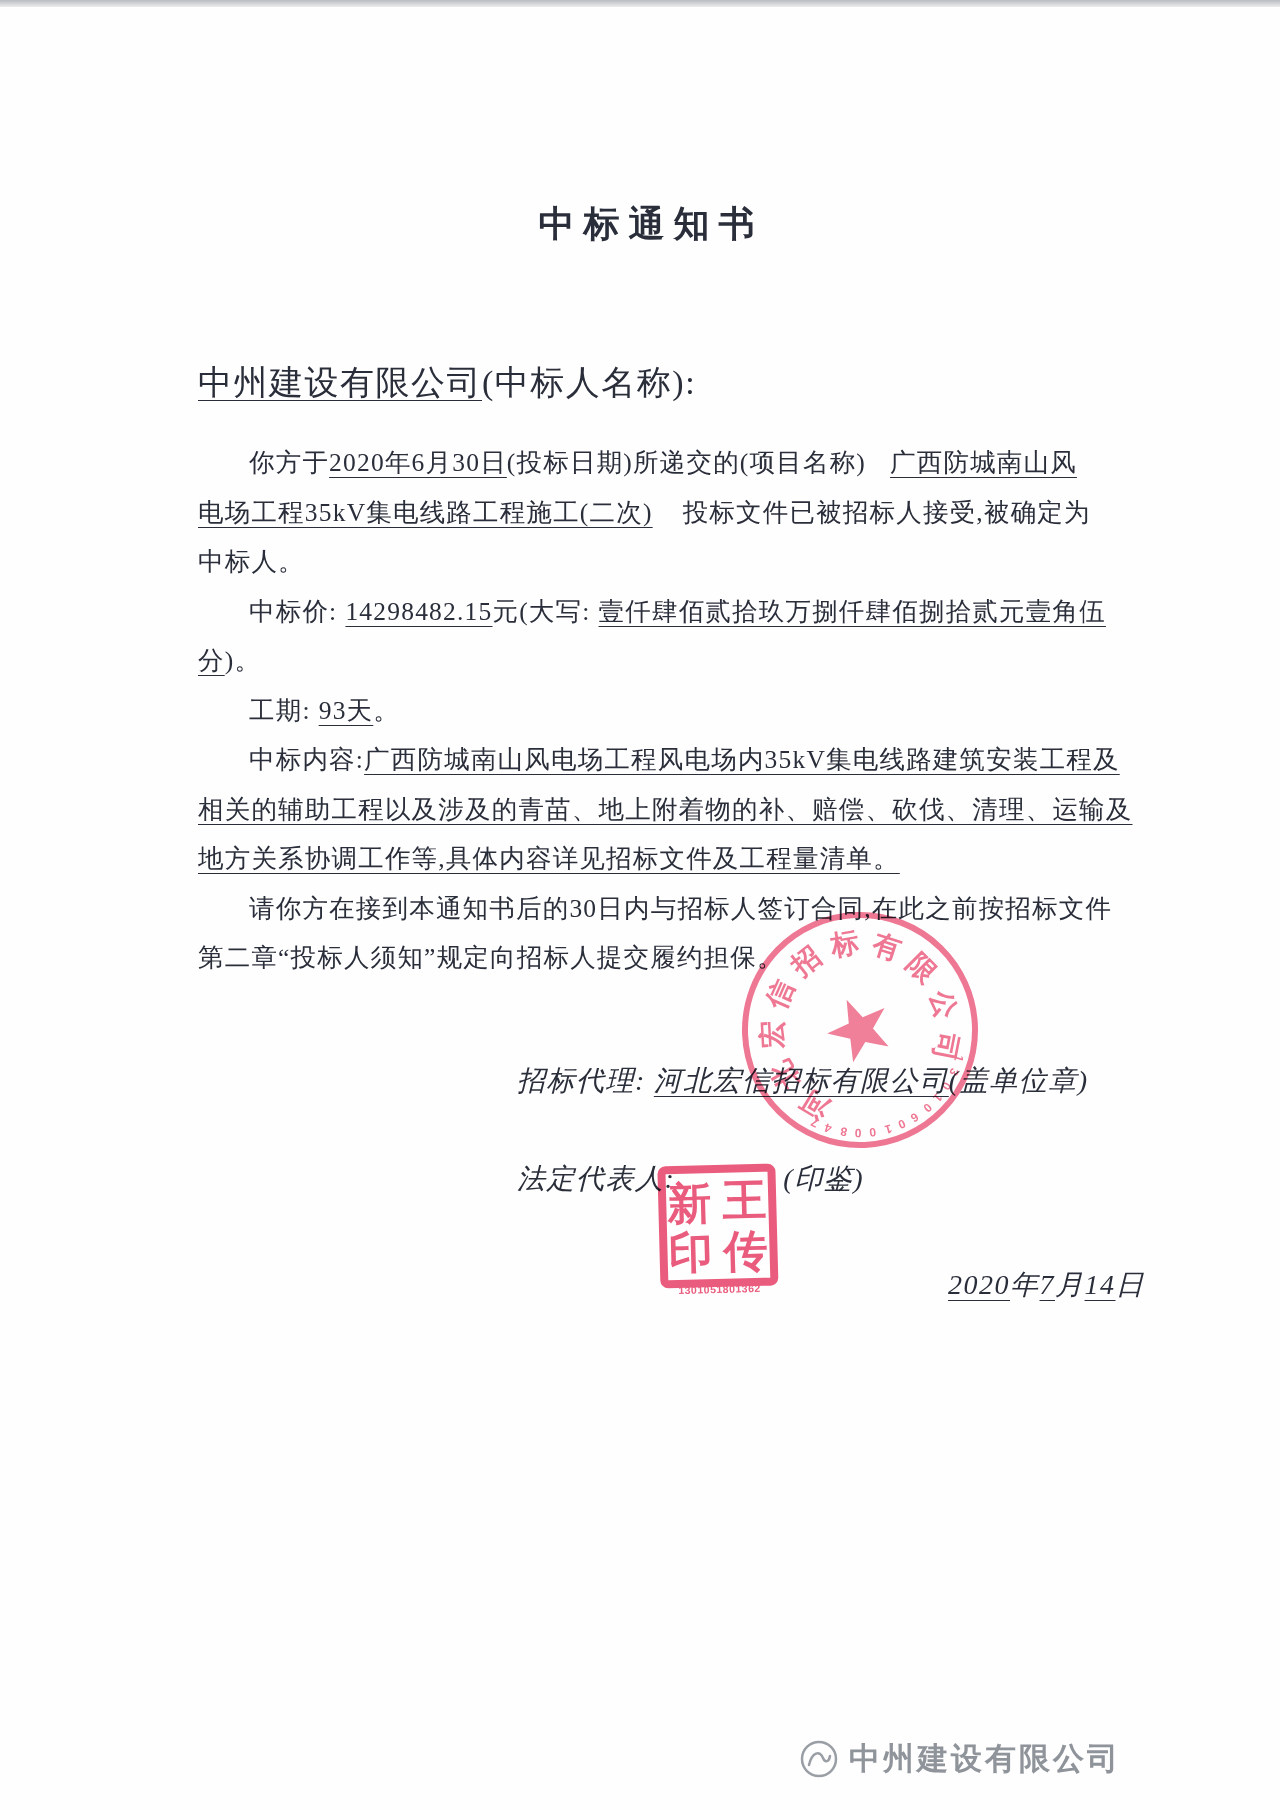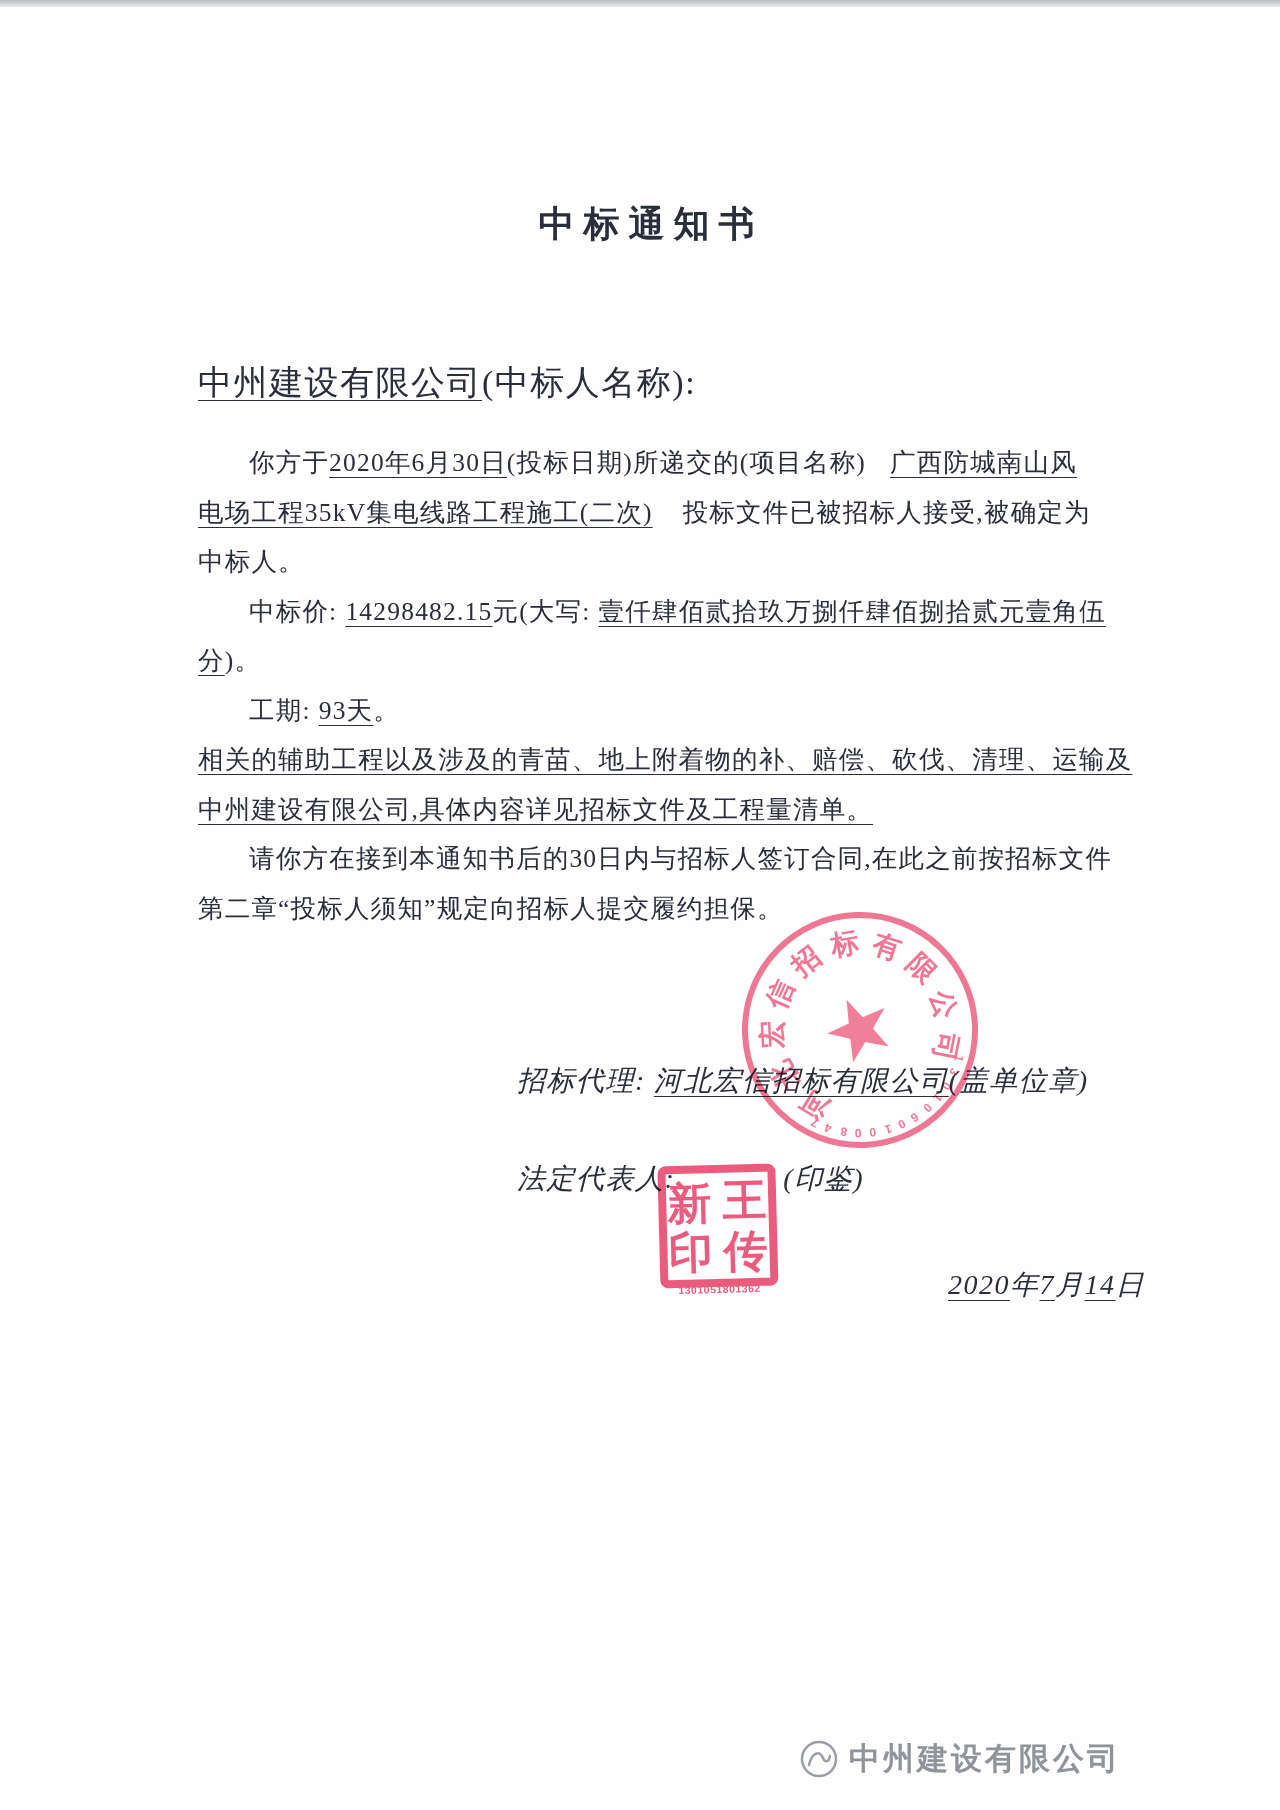--- a/index.html
+++ b/index.html
@@ -87,22 +87,23 @@
 
   <div class="salutation"><span class="u">中州建设有限公司</span><span>(中标人名称):</span></div>
 
   <div class="body-block">
     <div class="line indent"><span>你方于</span><span class="u">2020年6月30日</span><span>(投标日期)所递交的(项目名称)</span><span class="u g24">广西防城南山风</span></div>
     <div class="line"><span class="u">电场工程35kV集电线路工程施工(二次)</span><span class="g16">投标文件已被招标人接受,被确定为</span></div>
     <div class="line"><span>中标人。</span></div>
     <div class="line indent"><span>中标价:</span><span class="u g8">14298482.15</span><span>元(大写:</span><span class="u g8">壹仟肆佰贰拾玖万捌仟肆佰捌拾贰元壹角伍</span></div>
     <div class="line"><span class="u">分</span><span>)。</span></div>
     <div class="line indent"><span>工期:</span><span class="u g8">93天</span><span>。</span></div>
+    <div class="line indent"><span>中标内容:</span><span class="u">广西防城南山风电场工程风电场内35kV集电线路建筑安装工程及</span></div>
     <div class="line"><span class="u">相关的辅助工程以及涉及的青苗、地上附着物的补、赔偿、砍伐、清理、运输及</span></div>
-    <div class="line"><span class="u">中州建设有限公司,具体内容详见招标文件及工程量清单。</span></div>
+    <div class="line"><span class="u">地方关系协调工作等,具体内容详见招标文件及工程量清单。</span></div>
     <div class="line indent"><span>请你方在接到本通知书后的30日内与招标人签订合同,在此之前按招标文件</span></div>
     <div class="line"><span>第二章“投标人须知”规定向招标人提交履约担保。</span></div>
   </div>
 
   <div class="sign-line agent-line"><span>招标代理:</span><span class="u g8">河北宏信招标有限公司</span><span>(盖单位章)</span></div>
 
   <div class="sign-line legal-line"><span>法定代表人:</span><span class="legal-spacer"></span><span>(印鉴)</span></div>
 
   <div class="sign-line date-line"><span class="u">2020</span><span>年</span><span class="u">7</span><span>月</span><span class="u">14</span><span>日</span></div>
 

